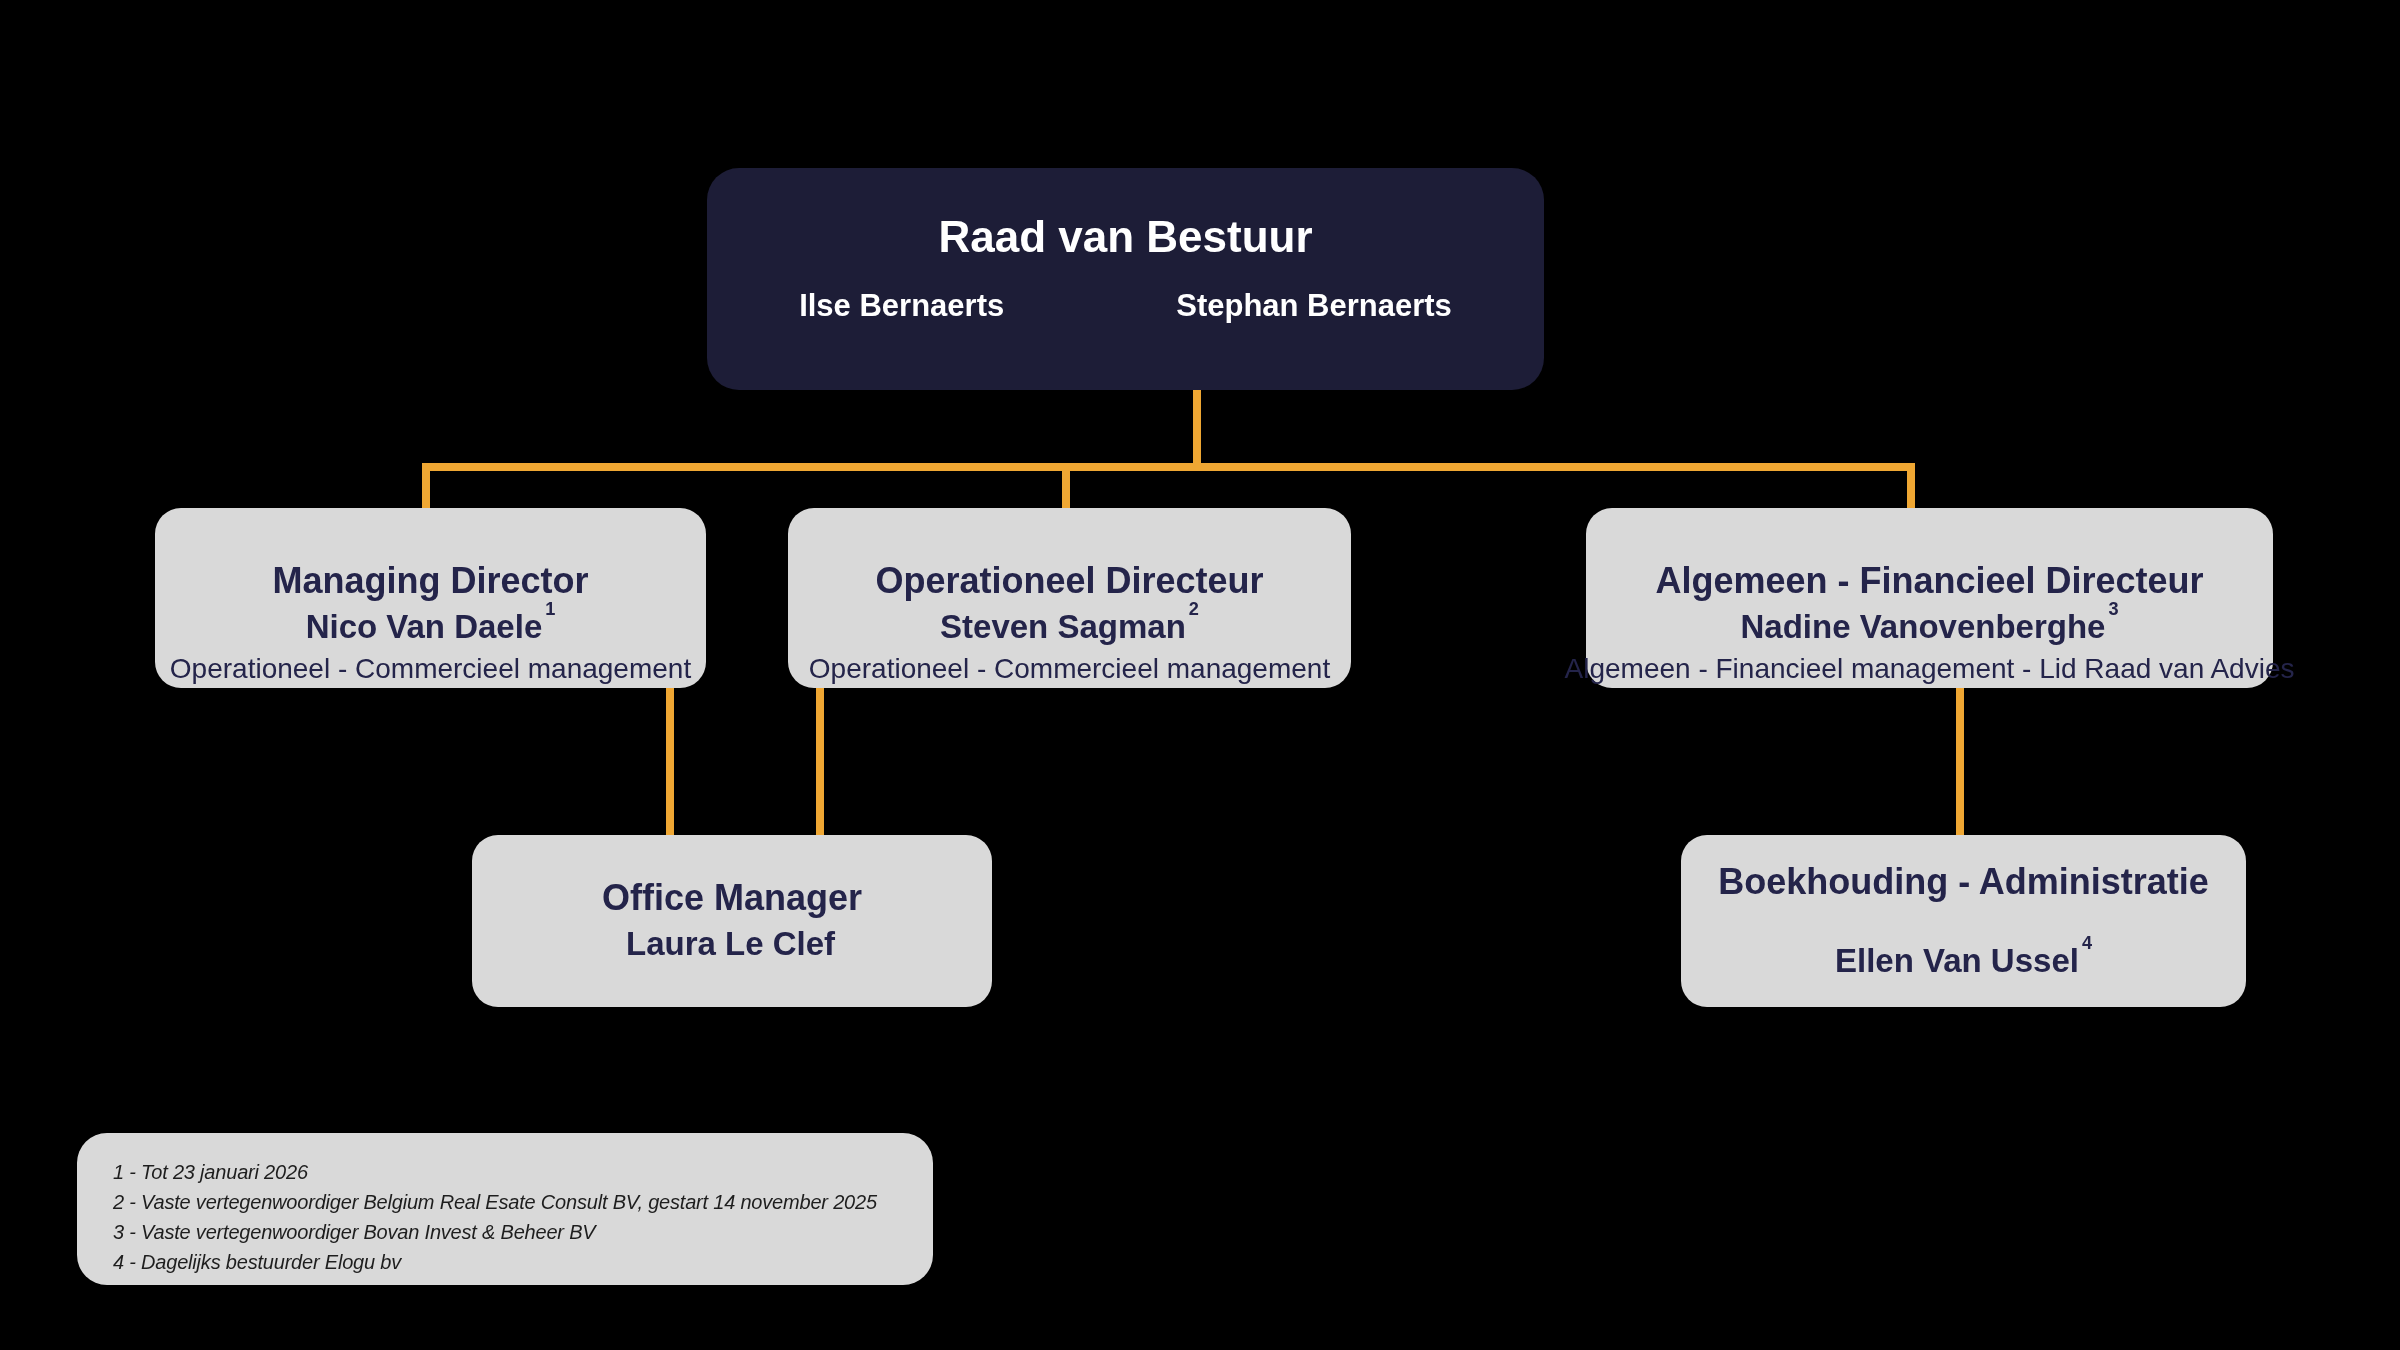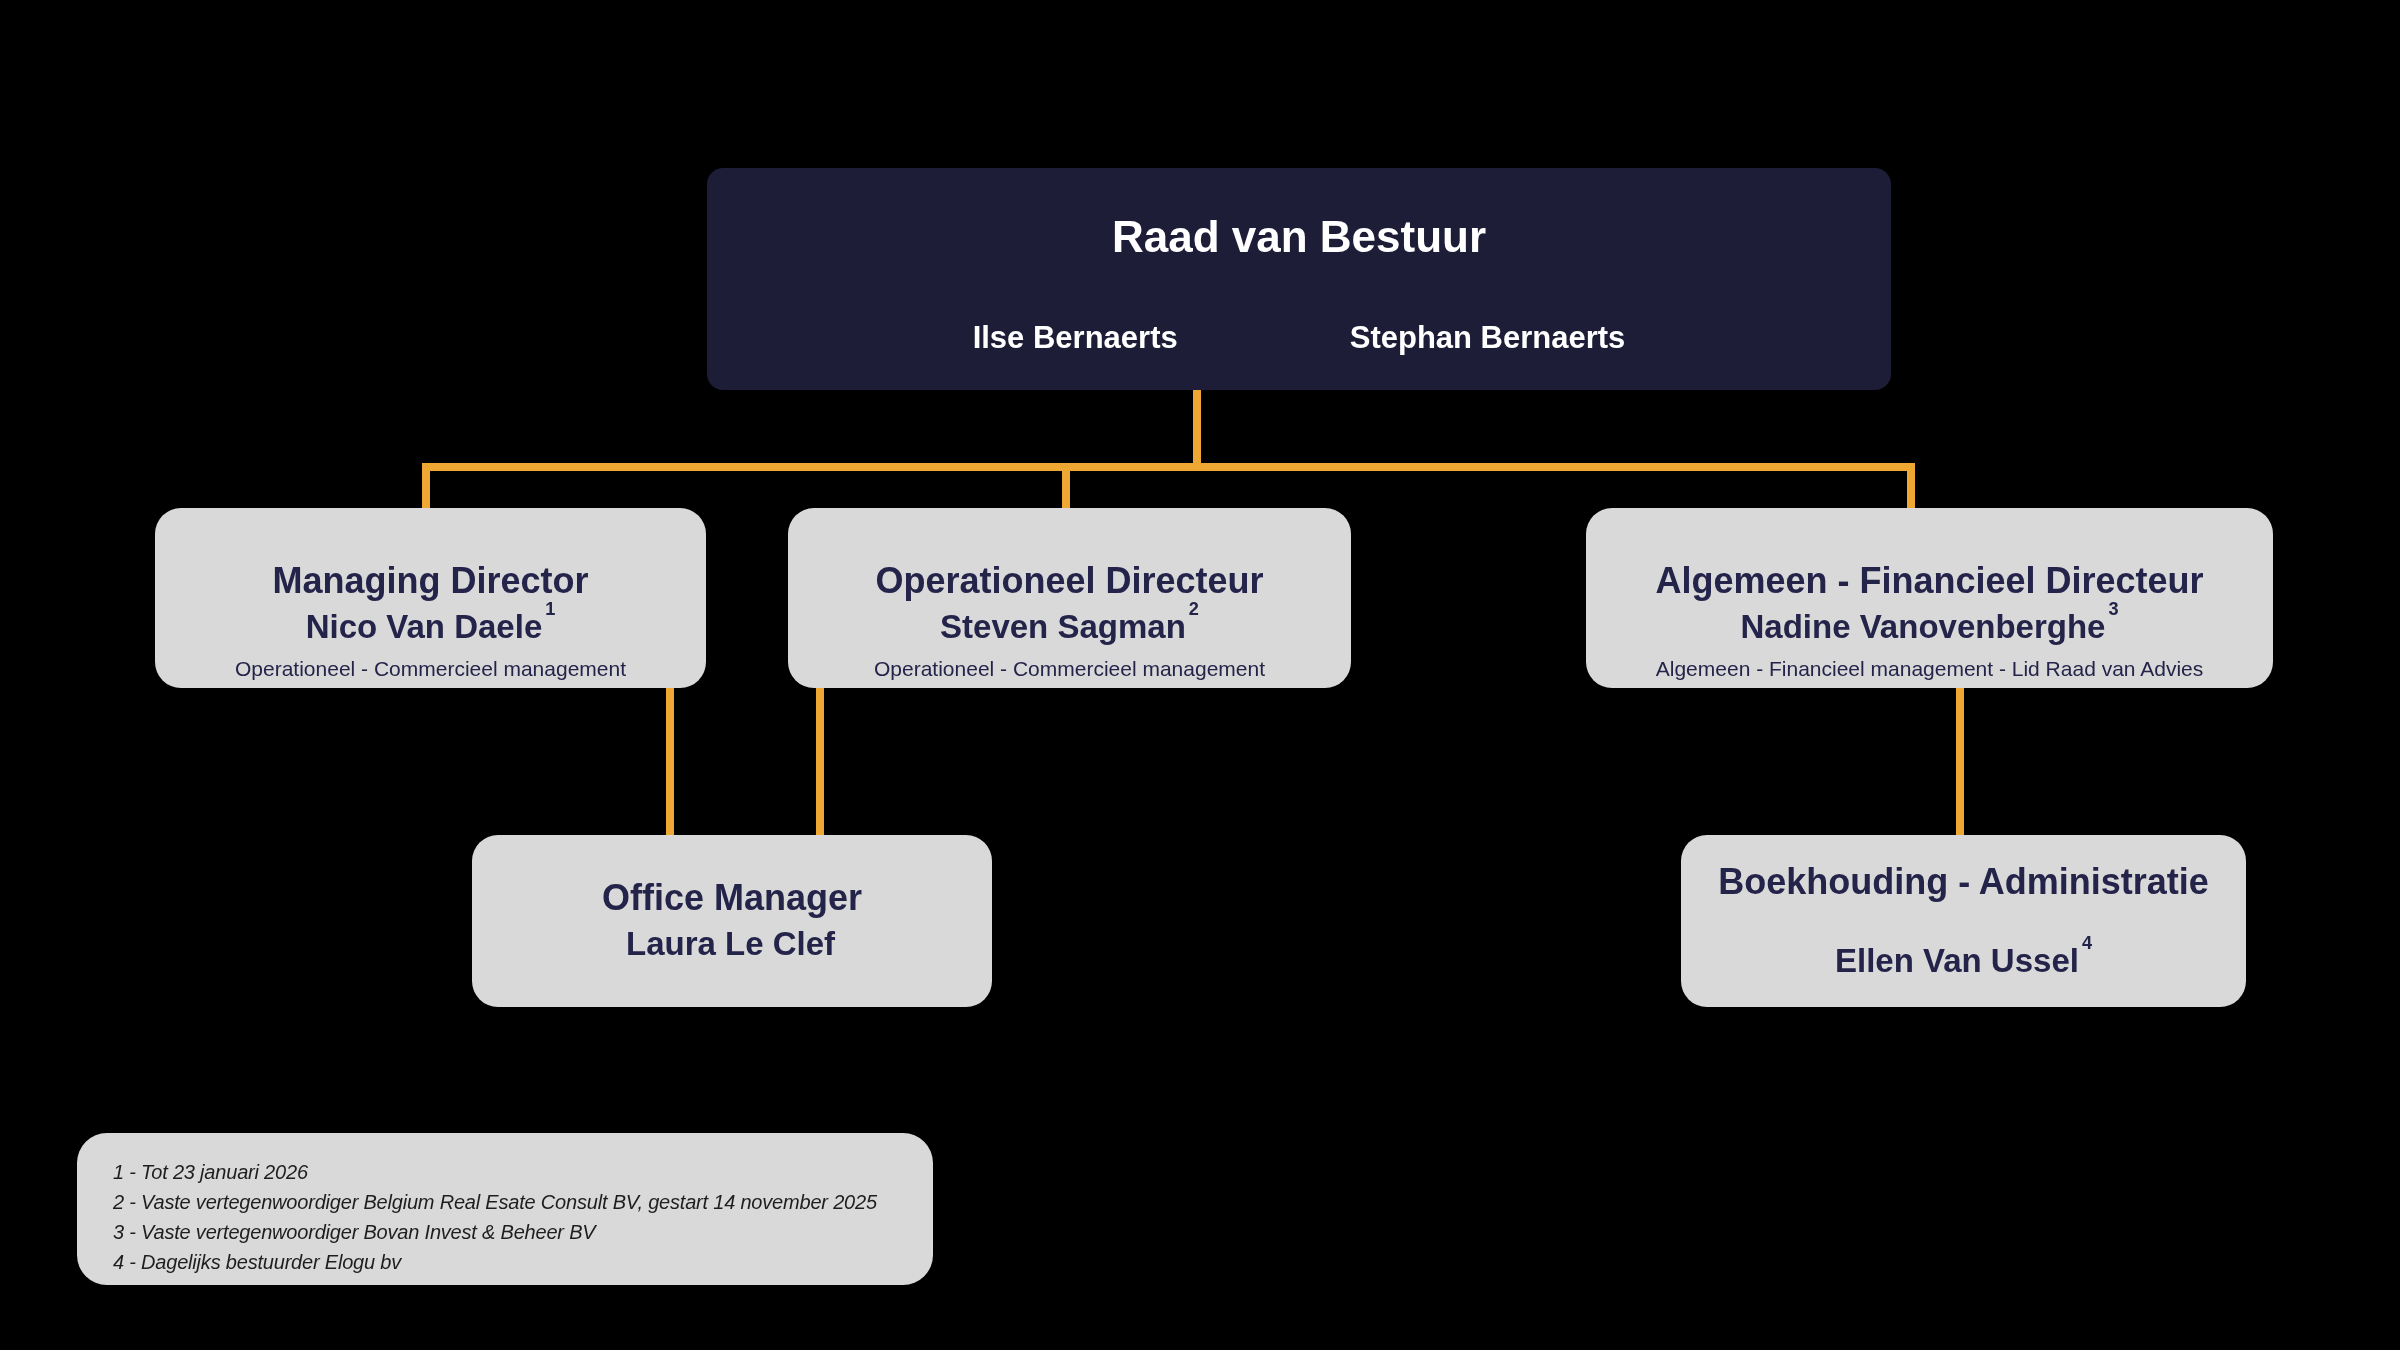--- a/index.html
+++ b/index.html
@@ -44,21 +44,21 @@
     text-align: center;
   }
   .node-dark {
     background: var(--box-dark);
     color: var(--text-light);
   }
   .node-light {
     background: var(--box-light);
     color: var(--text-dark);
   }
-  .root-box { left: 707px; top: 168px; width: 1184px; height: 222px; border-radius: 16px; gap: 32px; }
+  .root-box { left: 707px; top: 168px; width: 837px; height: 222px; border-radius: 32px; }
   .root-title {
     margin-top: 44px;
     font-size: 44px;
     font-weight: 700;
     line-height: 50px;
   }
   .root-members {
     margin-top: 24px;
     display: flex;
     justify-content: center;
@@ -78,21 +78,21 @@
     line-height: 46px;
     white-space: nowrap;
   }
   .node-person {
     font-size: 33px;
     font-weight: 700;
     line-height: 46px;
     white-space: nowrap;
   }
   .node-subtitle {
-    font-size: 21px;
+    font-size: 28px;
     font-weight: 400;
     line-height: 38px;
     white-space: nowrap;
   }
   .lvl3 { top: 835px; height: 172px; justify-content: center; }
   .box-om { left: 472px;  width: 520px; }
   .box-ba { left: 1681px; width: 565px; gap: 33px; }
   sup.fn-ref {
     font-size: 0.55em;
     font-weight: 700;

